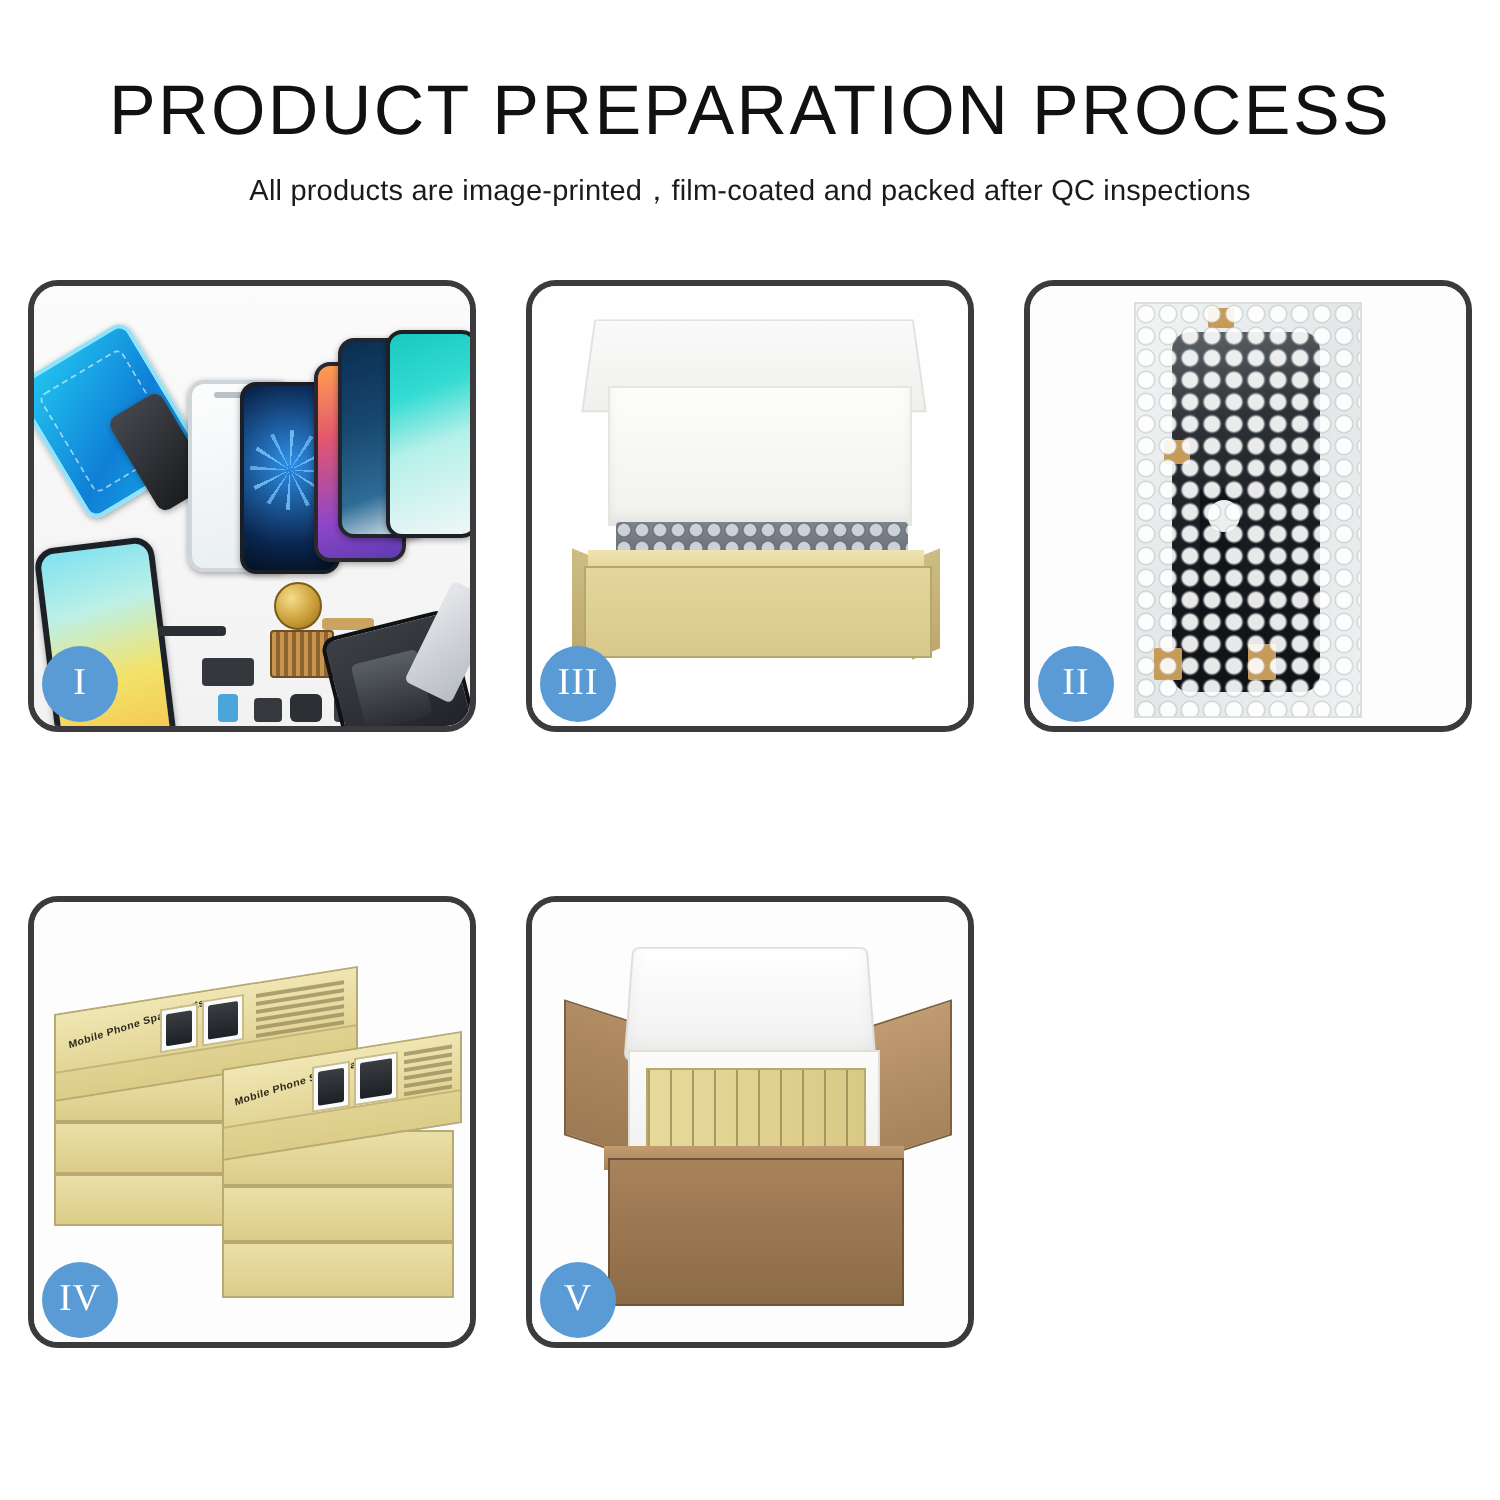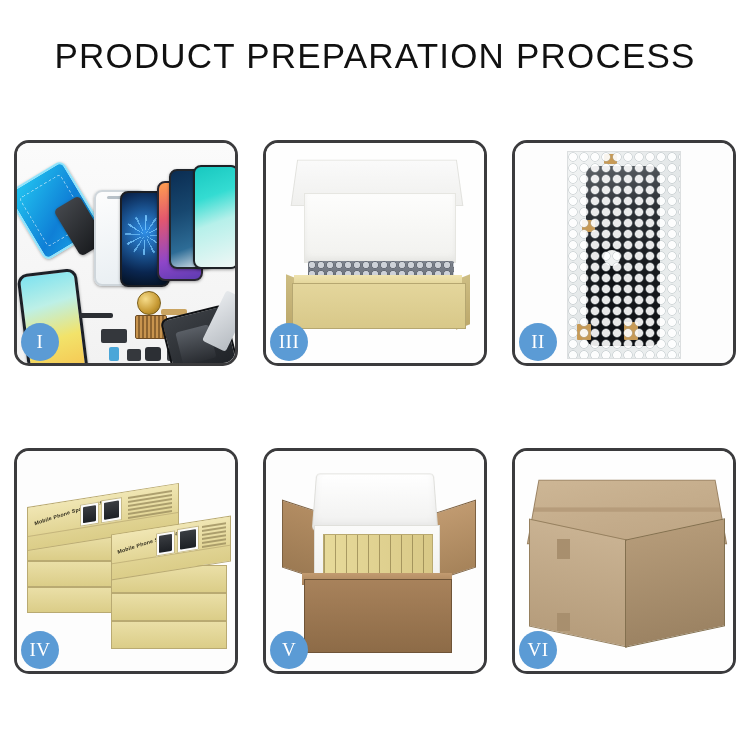--- a/index.html
+++ b/index.html
@@ -318,20 +318,21 @@
     transform:skewY(-12deg);
   }
   .c-tape1{position:absolute;left:42px;top:88px;width:13px;height:20px;background:#a88f6e;}
   .c-tape2{position:absolute;left:42px;top:162px;width:13px;height:18px;background:#a88f6e;}
 </style>
 </head>
 <body>
 
 <div class="header">
   <div class="title">PRODUCT PREPARATION PROCESS</div>
+  <div class="subtitle">All products are image-printed，film-coated and packed after QC inspections</div>
 </div>
 
 <div class="grid">
 
   <div class="panel">
     <div class="stage p1">
       <div class="ph ph-film"></div>
       <div class="ph ph-dark"></div>
       <div class="ph ph-glass"></div>
       <div class="ph ph-blue"></div>
@@ -449,24 +450,14 @@
       <div class="v-lid"></div>
       <div class="v-foam">
         <div class="v-inner"></div>
       </div>
       <div class="v-rim"></div>
       <div class="v-front"></div>
     </div>
     <div class="badge">V</div>
   </div>
 
-  <div class="panel">
-    <div class="stage p6">
-      <div class="c-top"></div>
-      <div class="c-left"></div>
-      <div class="c-right"></div>
-      <div class="c-tape1"></div>
-      <div class="c-tape2"></div>
-    </div>
-    <div class="badge">VI</div>
-  </div>
 
 </div>
 
 </body></html>

